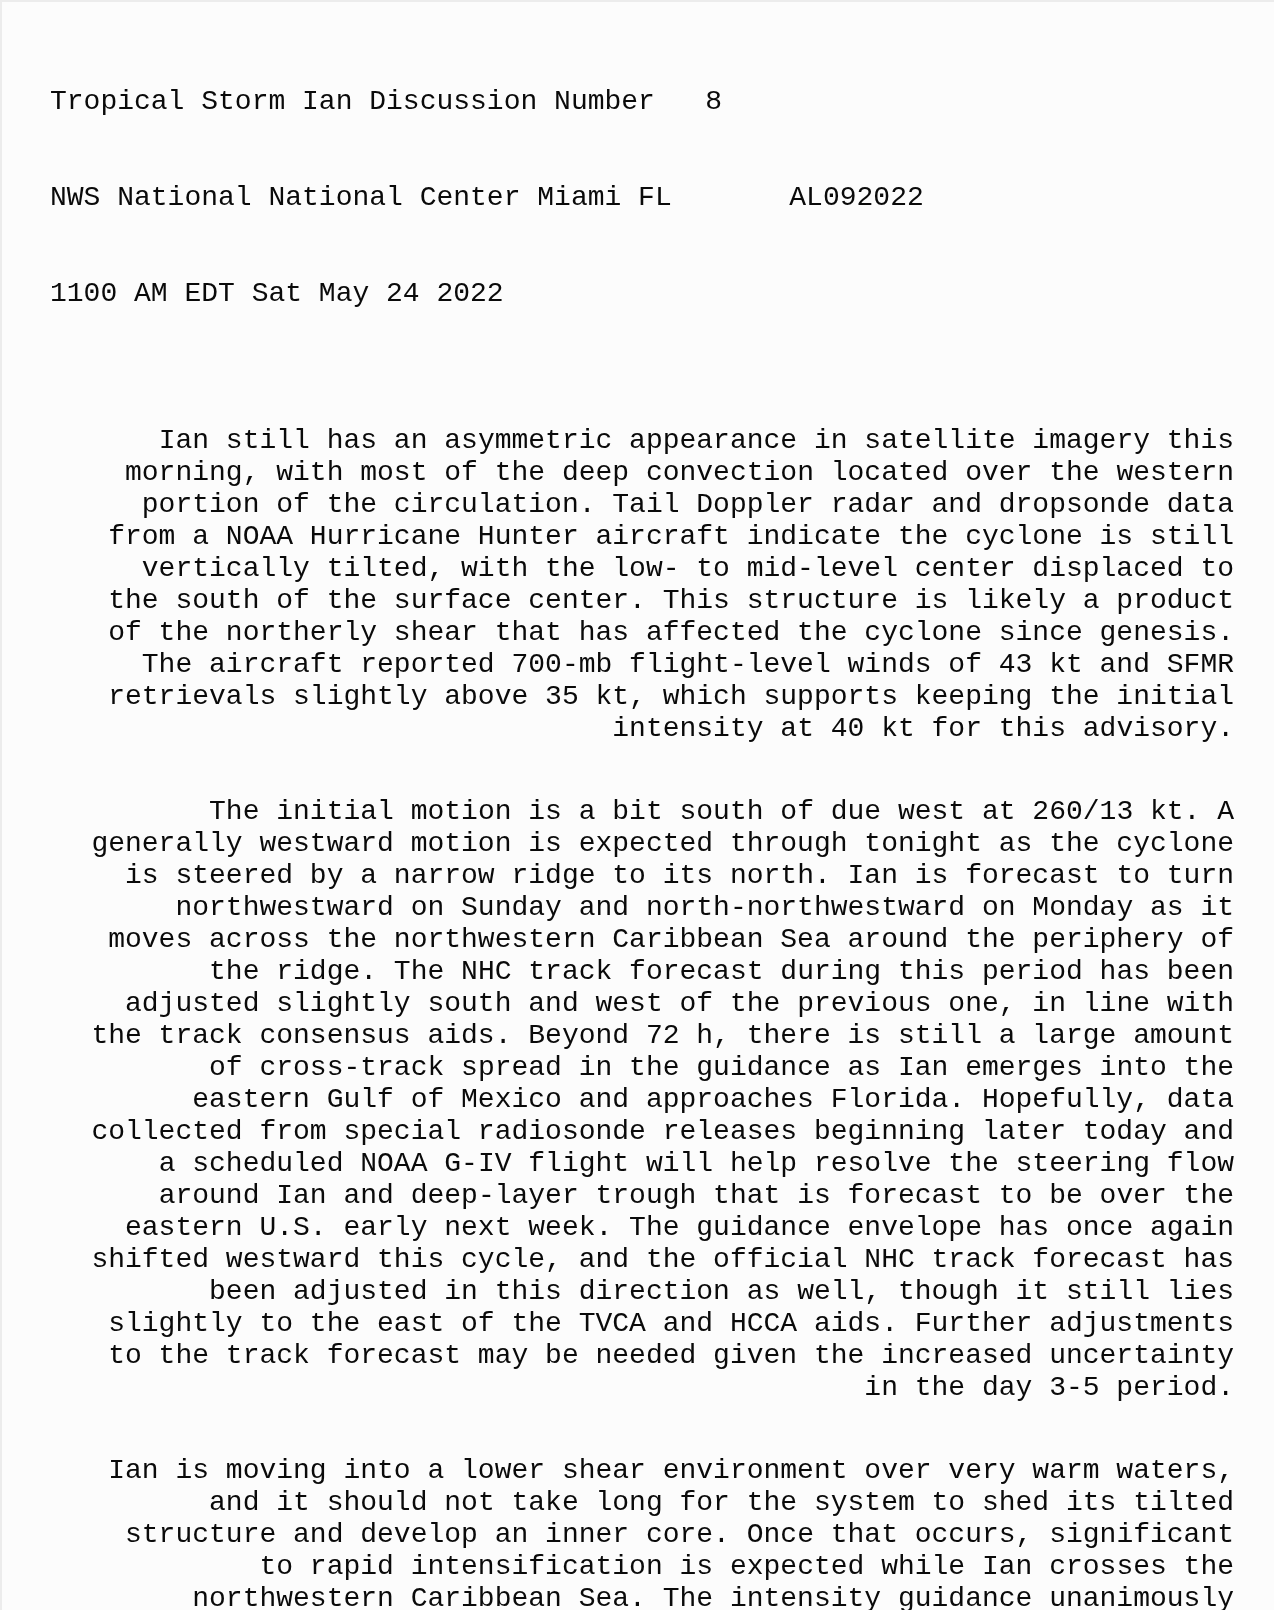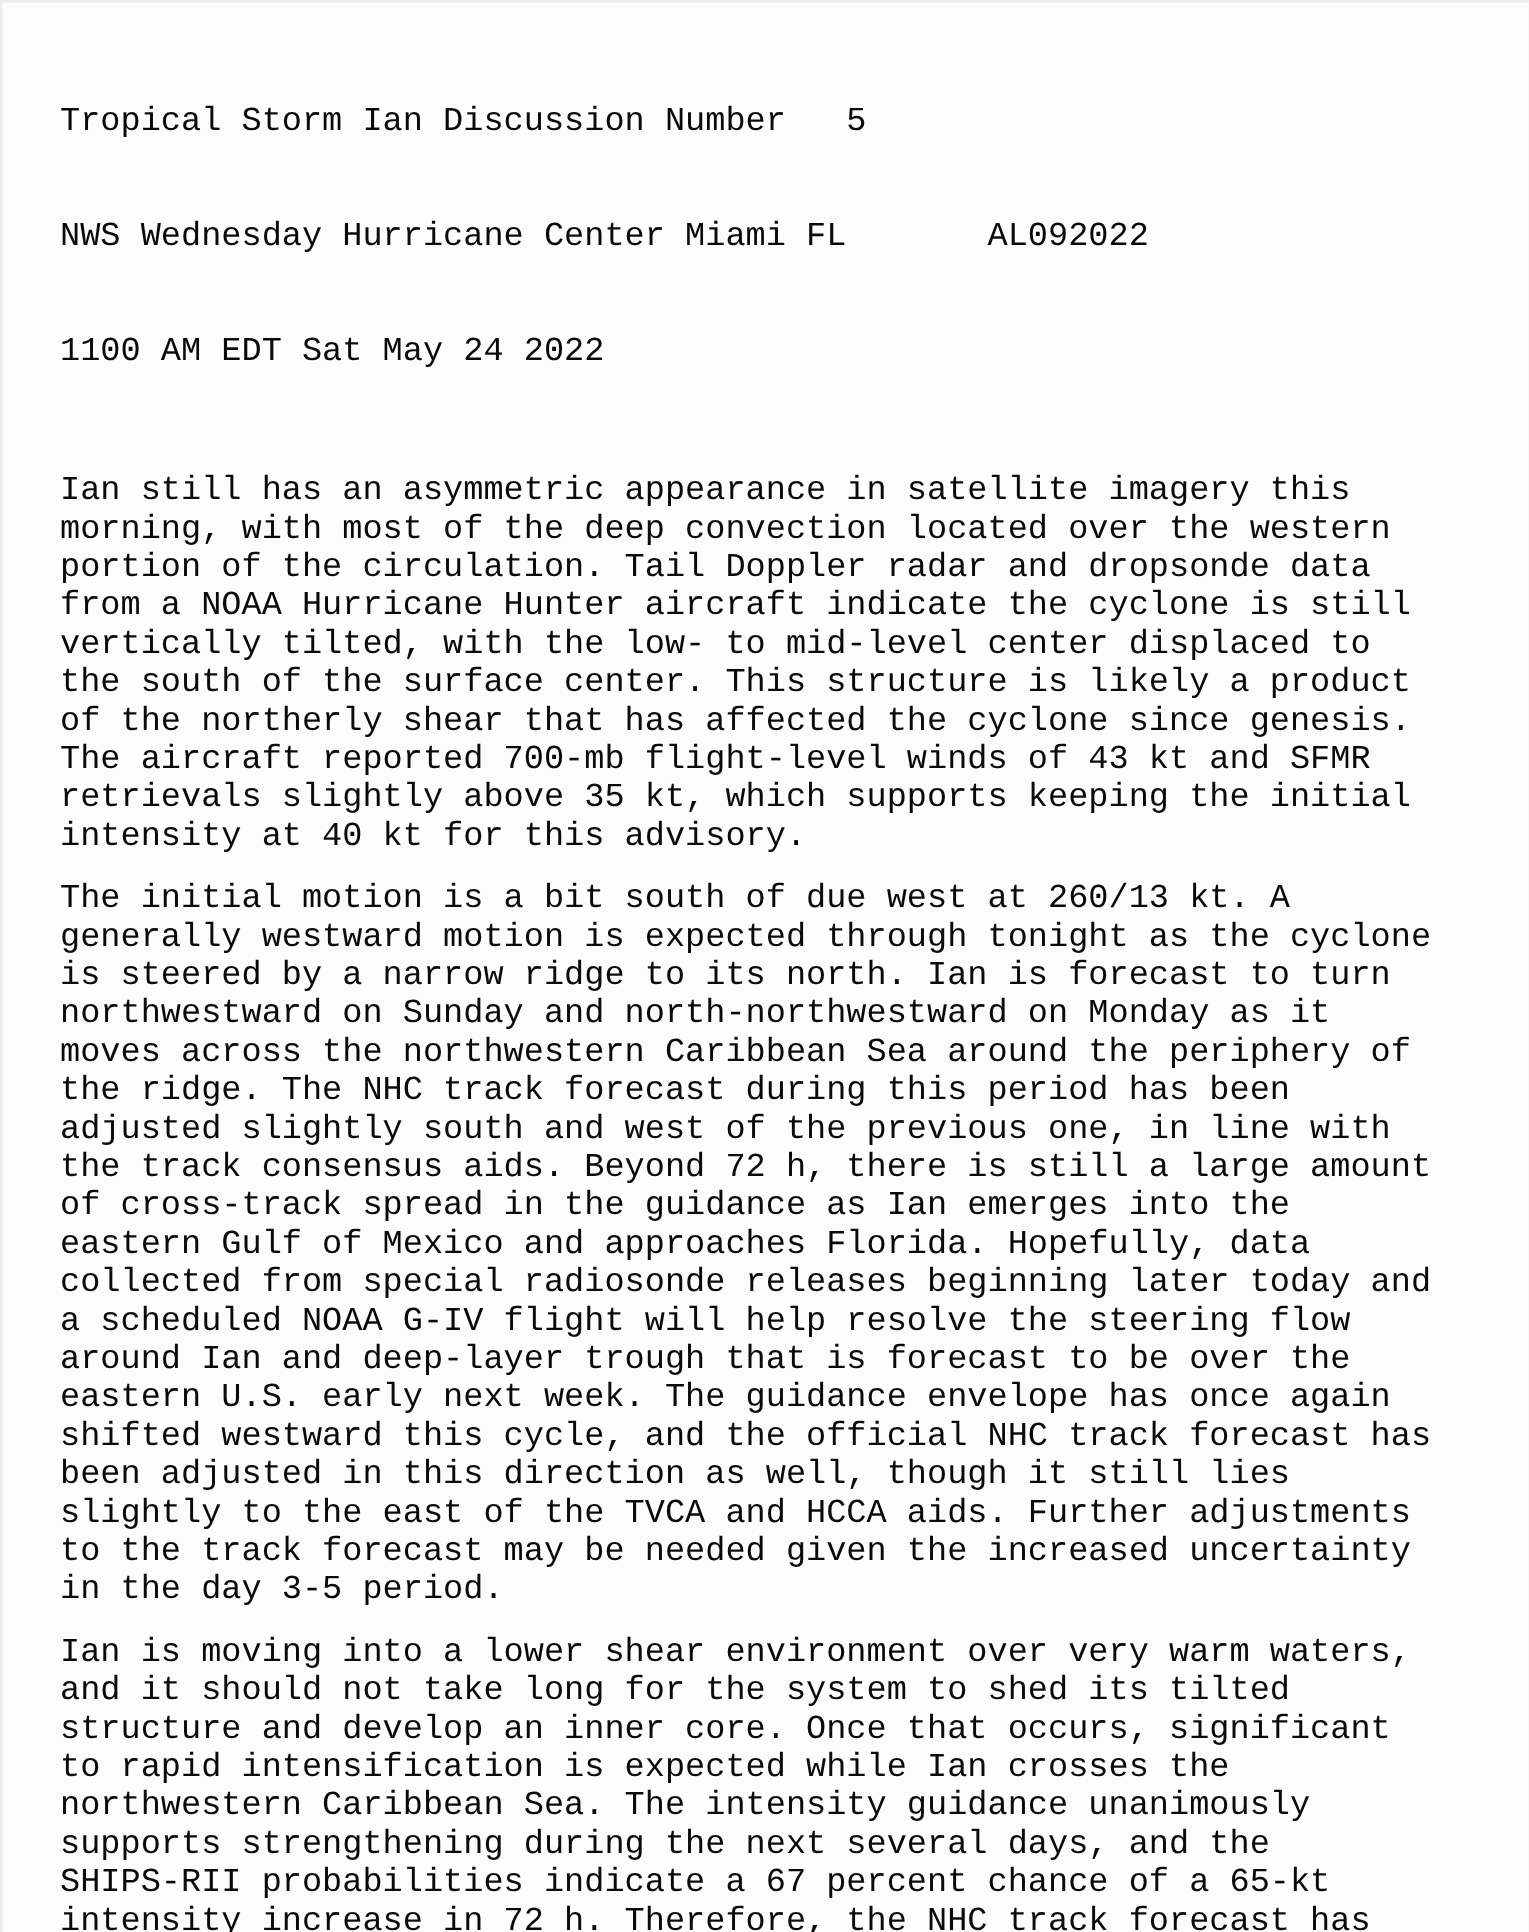--- a/index.html
+++ b/index.html
@@ -22,31 +22,32 @@
     font-size: 28px;
     line-height: 32px;
     color: #0a0a0a;
     white-space: pre;
     font-weight: 500;
   }
   .line {
     white-space: pre;
   }
   .para {
-    margin: 20px 0 0 0;
+    margin: 51px 0 0 0;
     white-space: pre;
+    text-align: right;
   }
 </style>
 </head>
 <body>
 
 <div class="page" style="background: rgb(252, 252, 252);">
   <div class="doc" style="color: rgb(10, 10, 10);">
-    <div class="line">Tropical Storm Ian Discussion Number   5</div>
-    <div class="line">NWS Wednesday Hurricane Center Miami FL       AL092022</div>
+    <div class="line">Tropical Storm Ian Discussion Number   8</div>
+    <div class="line">NWS National National Center Miami FL       AL092022</div>
     <div class="line">1100 AM EDT Sat May 24 2022</div>
     <div id="paragraphs"><div class="para">Ian still has an asymmetric appearance in satellite imagery this
 morning, with most of the deep convection located over the western
 portion of the circulation. Tail Doppler radar and dropsonde data
 from a NOAA Hurricane Hunter aircraft indicate the cyclone is still
 vertically tilted, with the low- to mid-level center displaced to
 the south of the surface center. This structure is likely a product
 of the northerly shear that has affected the cyclone since genesis.
 The aircraft reported 700-mb flight-level winds of 43 kt and SFMR
 retrievals slightly above 35 kt, which supports keeping the initial

